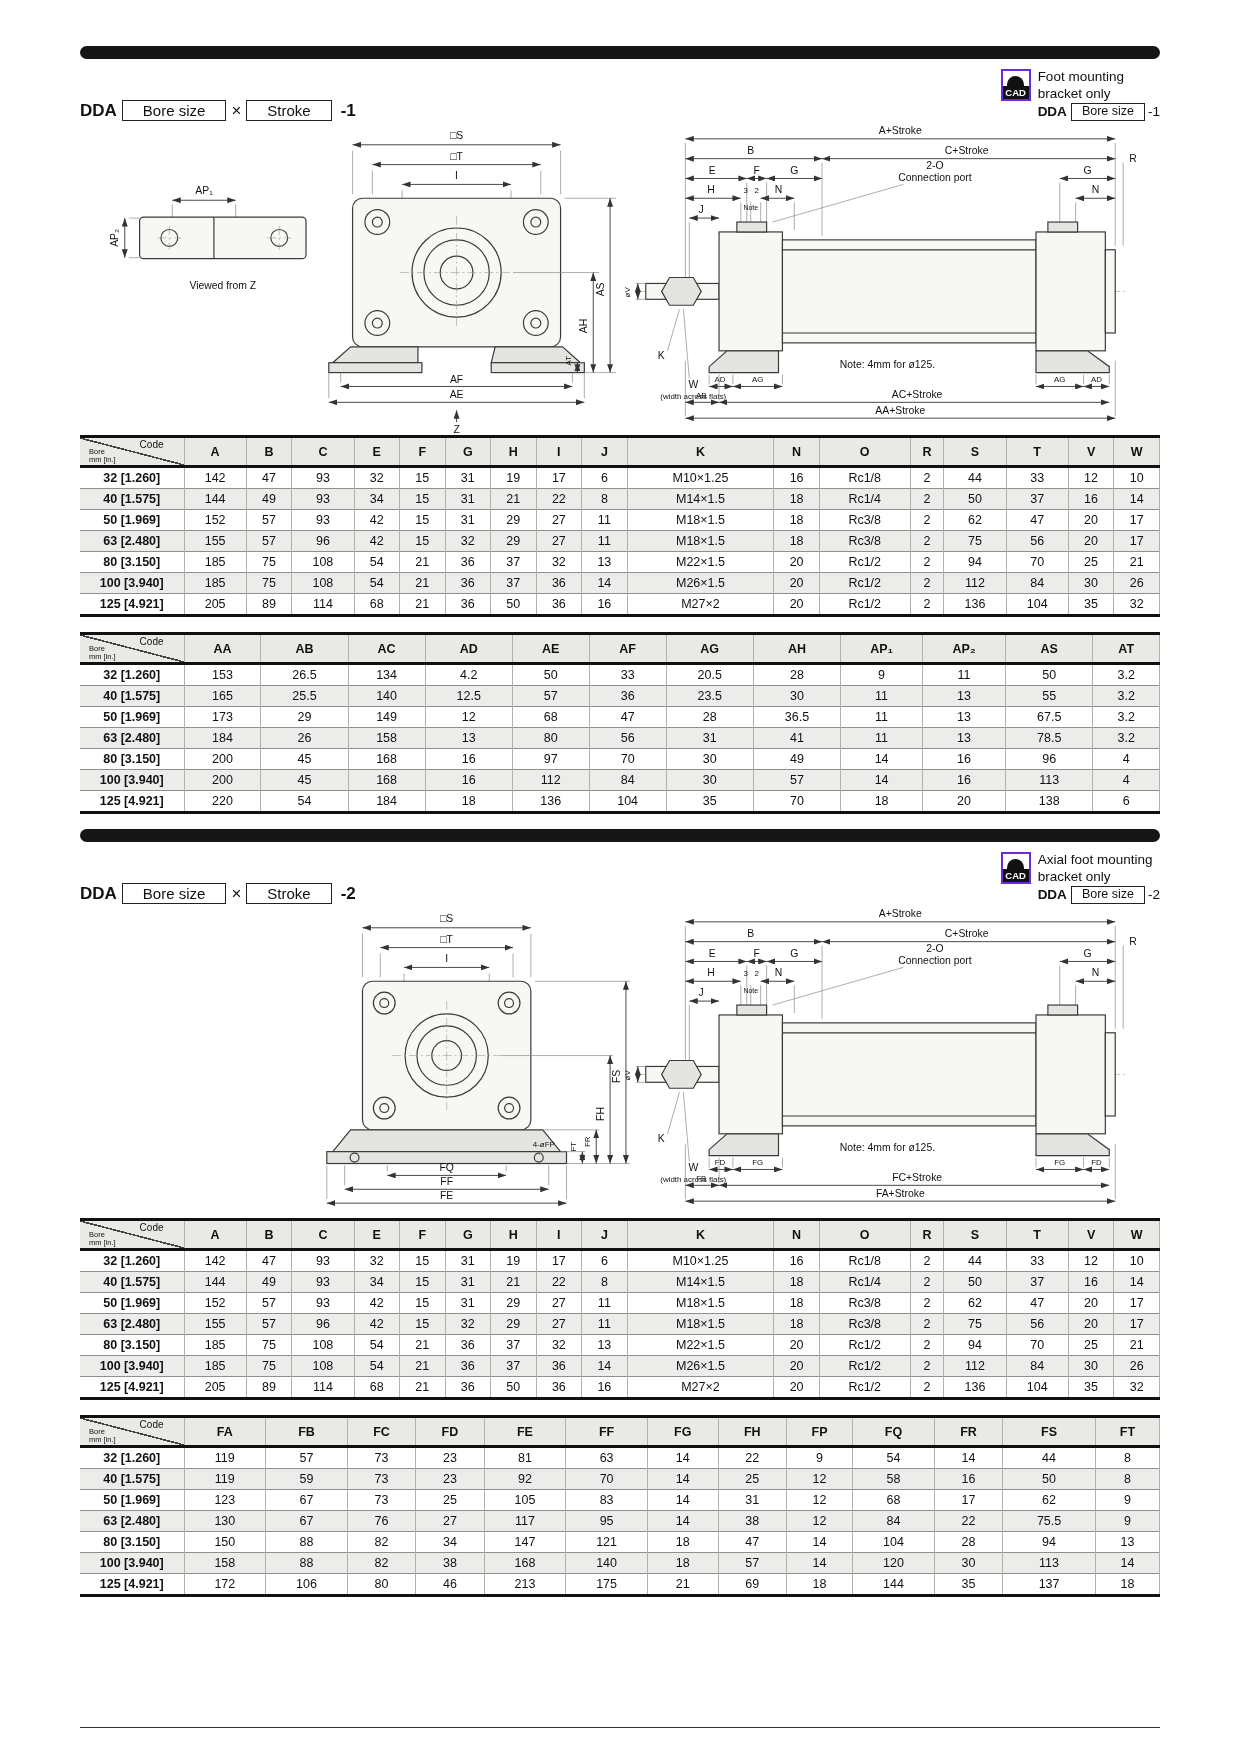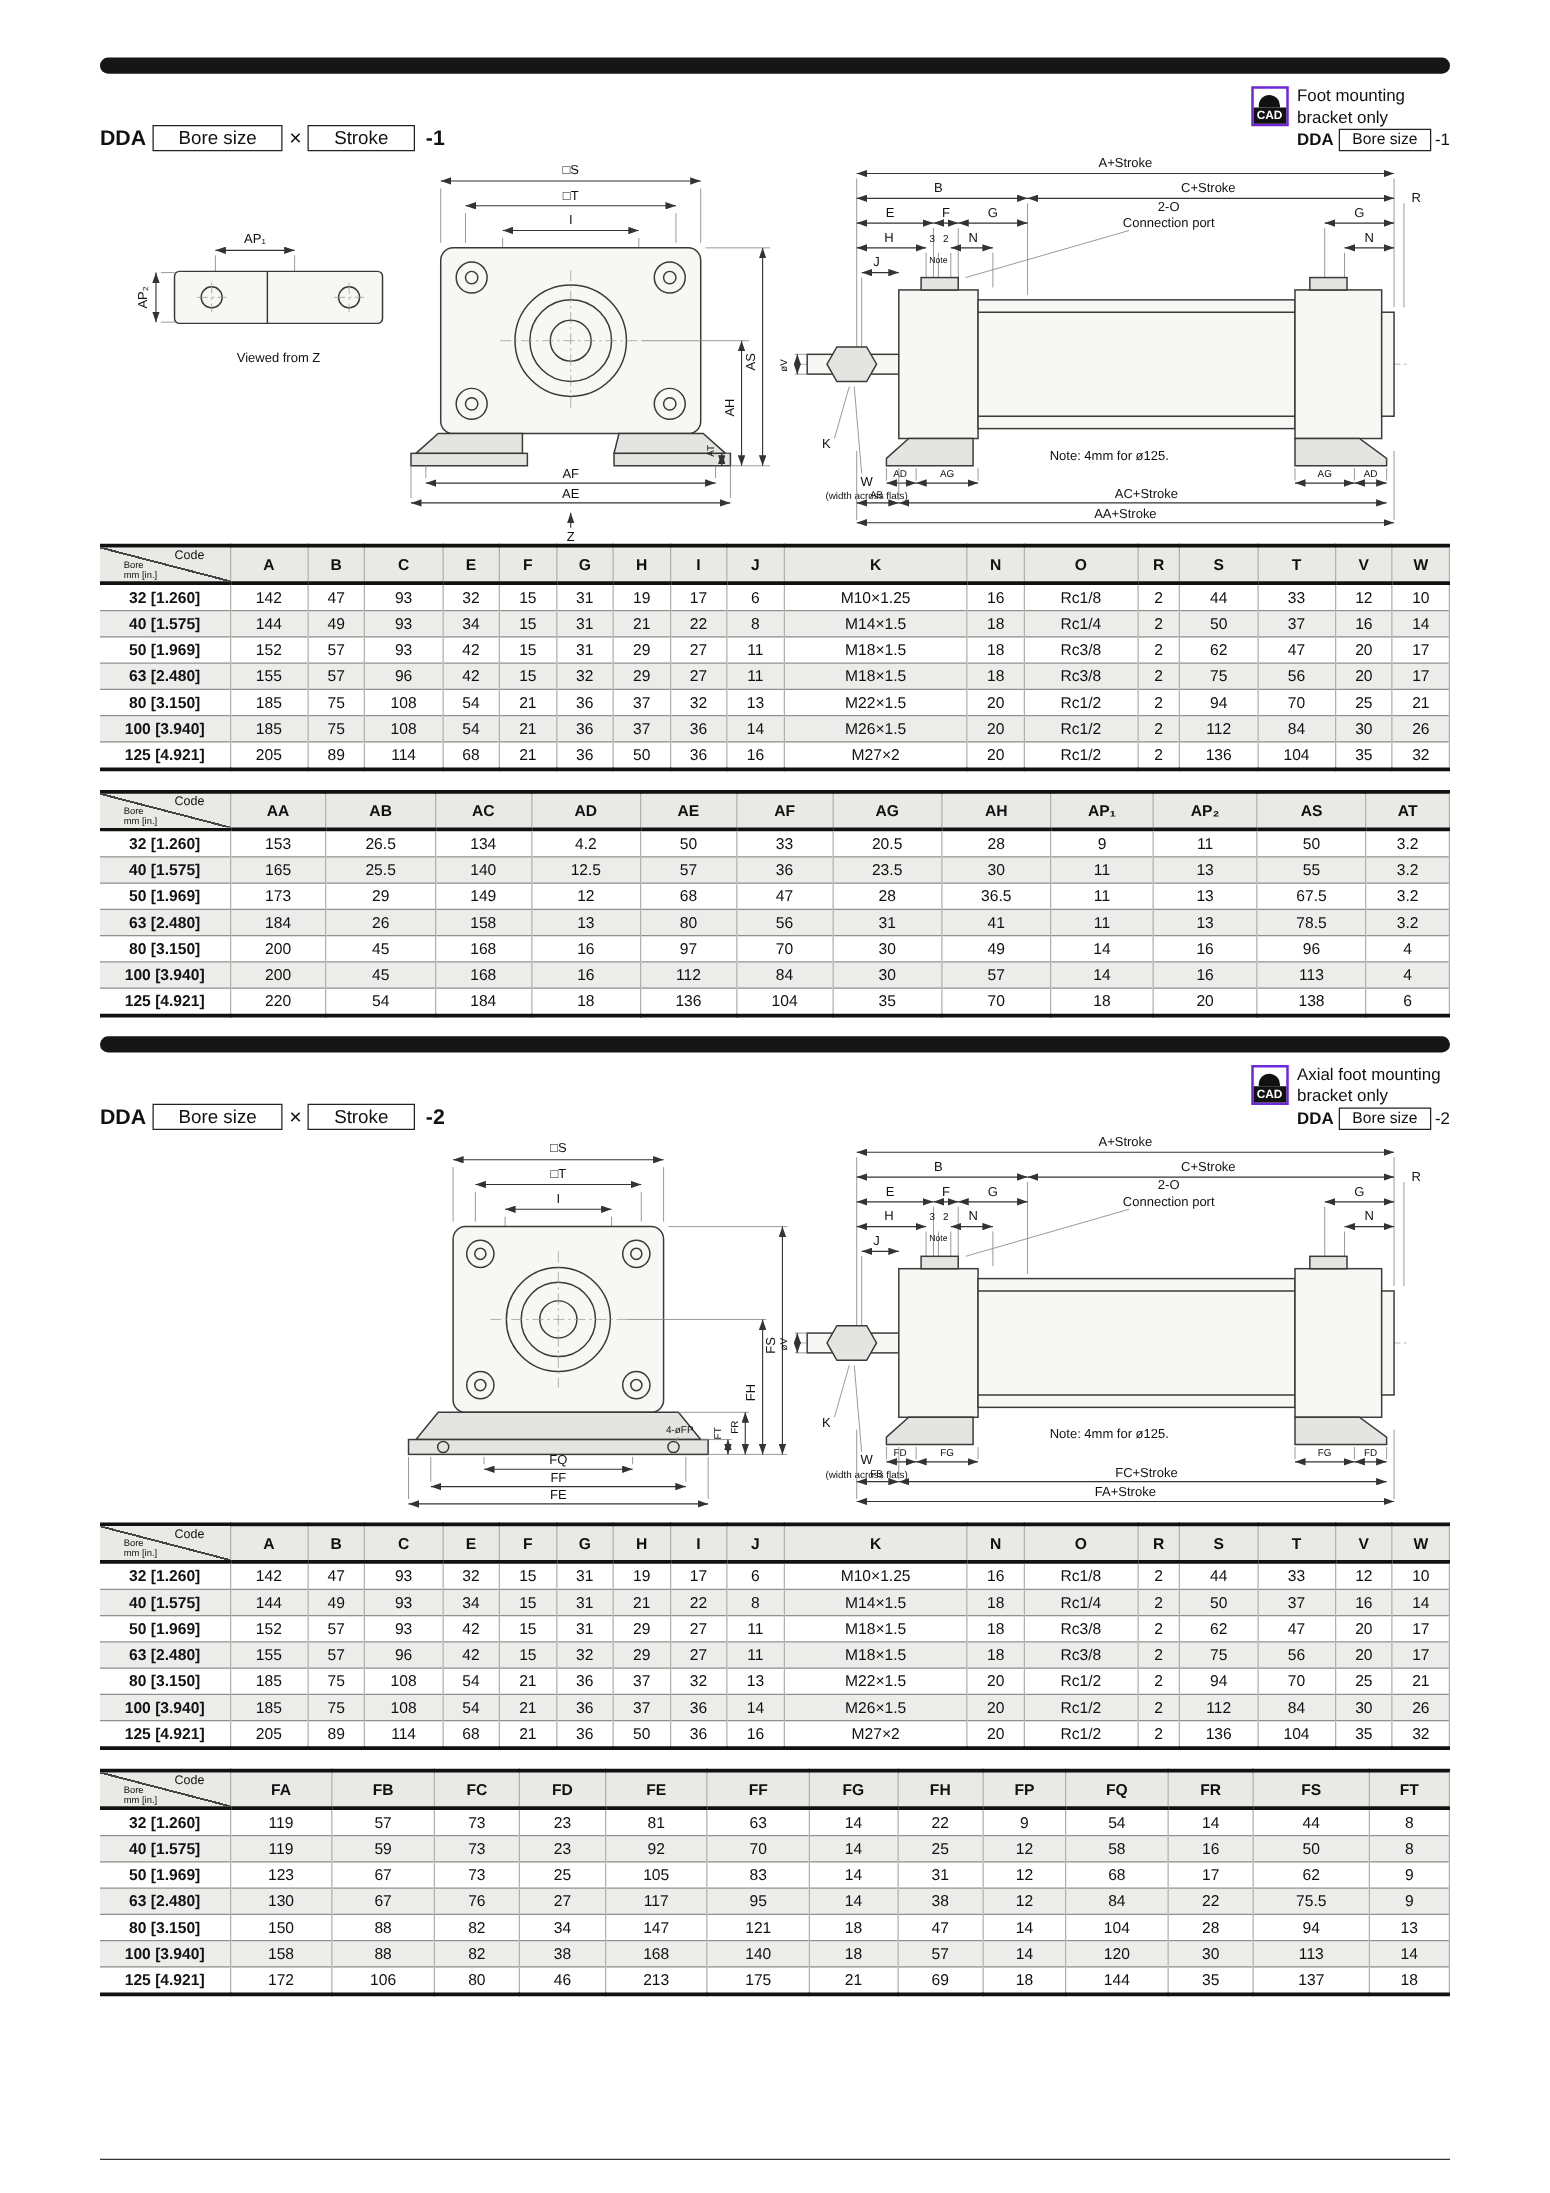--- a/index.html
+++ b/index.html
@@ -34,21 +34,21 @@
     border-top:3px solid #111; border-bottom:3px solid #111; margin-bottom:15px; }
   table.dims thead th { background:#e9e9e6; border-bottom:3px solid #111; font-size:12.5px; font-weight:bold; padding:5px 2px; }
   table.dims th, table.dims td { border-right:1px solid #b0b0ad; text-align:center; white-space:nowrap; }
   table.dims tbody td, table.dims tbody th { font-size:12.5px; padding:3px 2px; border-top:1.2px solid #8f8f8c; }
   table.dims tbody th { font-weight:bold; width:104px; }
   table.dims tbody tr:nth-child(even) { background:#ececea; }
   .corner { position:relative; width:104px; height:30px; padding:0; }
   .corner .diag { position:absolute; inset:0;
     background:linear-gradient(to top right, transparent calc(50% - 0.8px), #444 calc(50% - 0.8px), #444 calc(50% + 0.8px), transparent calc(50% + 0.8px)); }
   .corner .c-top { position:absolute; top:1px; right:20px; font-size:10px; font-weight:normal; }
-  .corner .c-bot { position:absolute; bottom:1px; left:19px; font-size:7.5px; font-weight:normal; text-align:left; line-height:1.1; white-space:pre-line;margin-top:48px; }
+  .corner .c-bot { position:absolute; bottom:1px; left:9px; font-size:7.5px; font-weight:normal; text-align:left; line-height:1.1; white-space:pre-line;margin-top:48px; }
 
   svg text { font-size:10.5px; fill:#111; font-family:"Liberation Sans", sans-serif; }
   svg text.sm { font-size:8px; }
   svg text.xs { font-size:7px; }
   .ol  { fill:#f7f7f4; stroke:#3a3a3a; stroke-width:1.2; }
   .ol2 { fill:#e4e4e0; stroke:#3a3a3a; stroke-width:1.2; }
   .ln  { stroke:#3a3a3a; stroke-width:1.2; fill:none; }
   .thin{ stroke:#8a8a8a; stroke-width:0.7; fill:none; }
   .dim { stroke:#333; stroke-width:0.9; fill:none; }
   #d1 .dim { marker-start:url(#aL); marker-end:url(#aR); }

